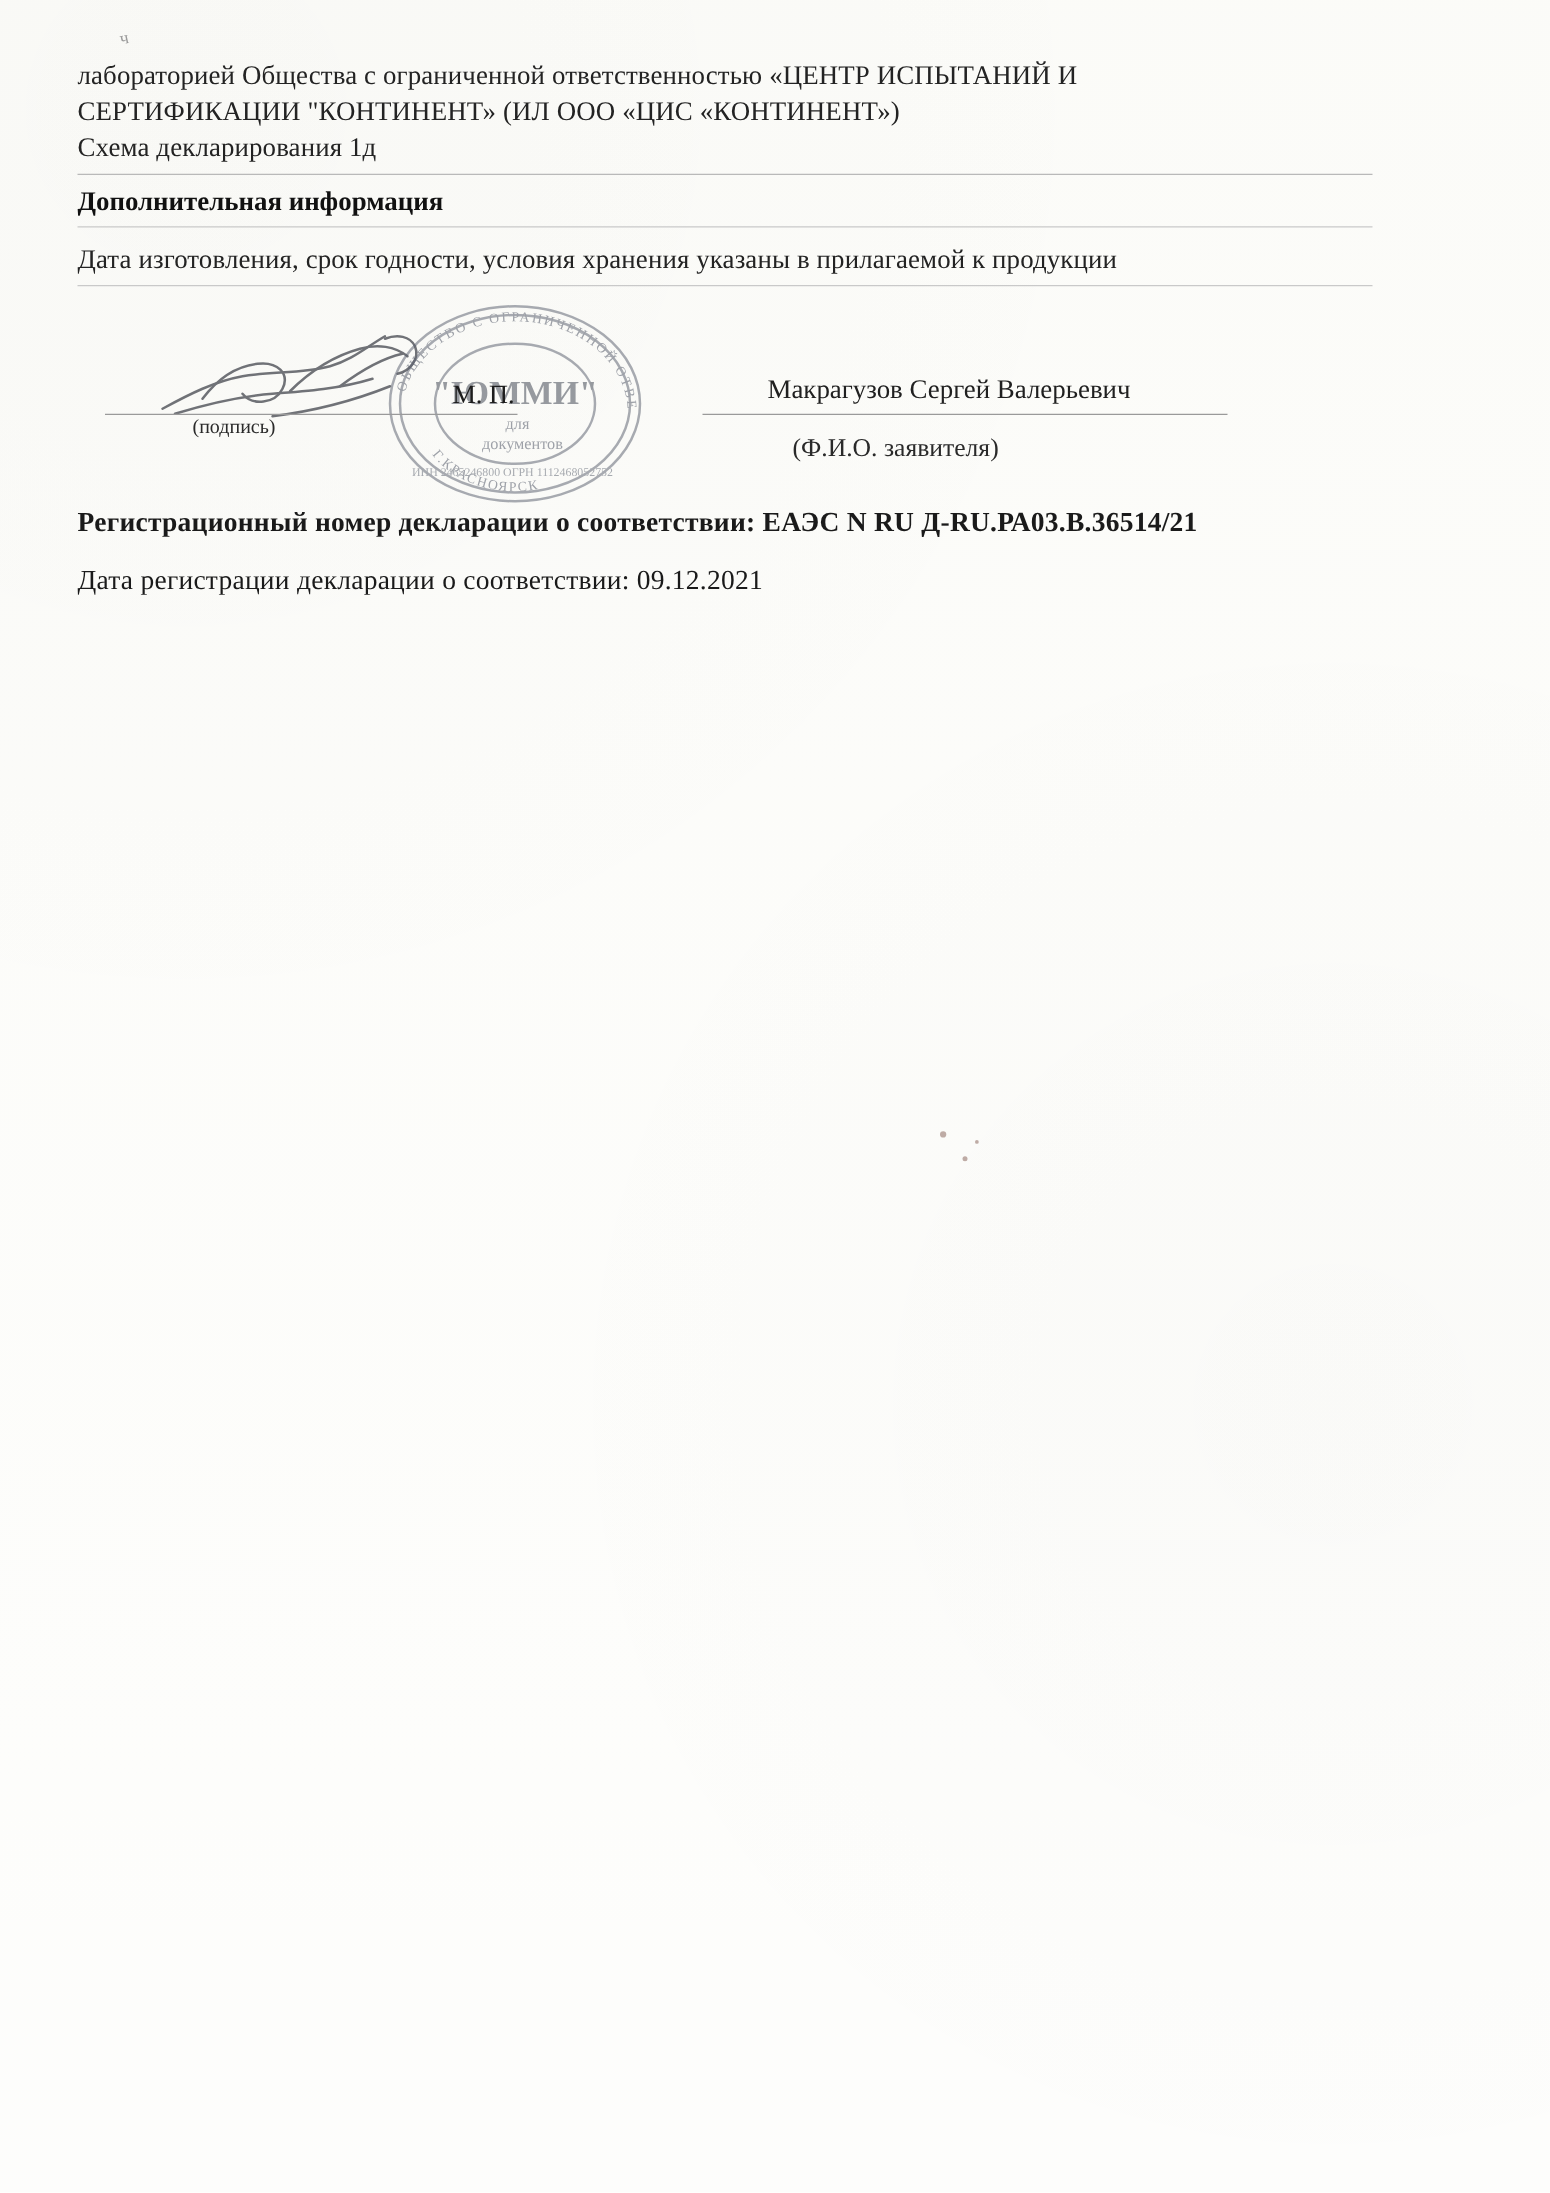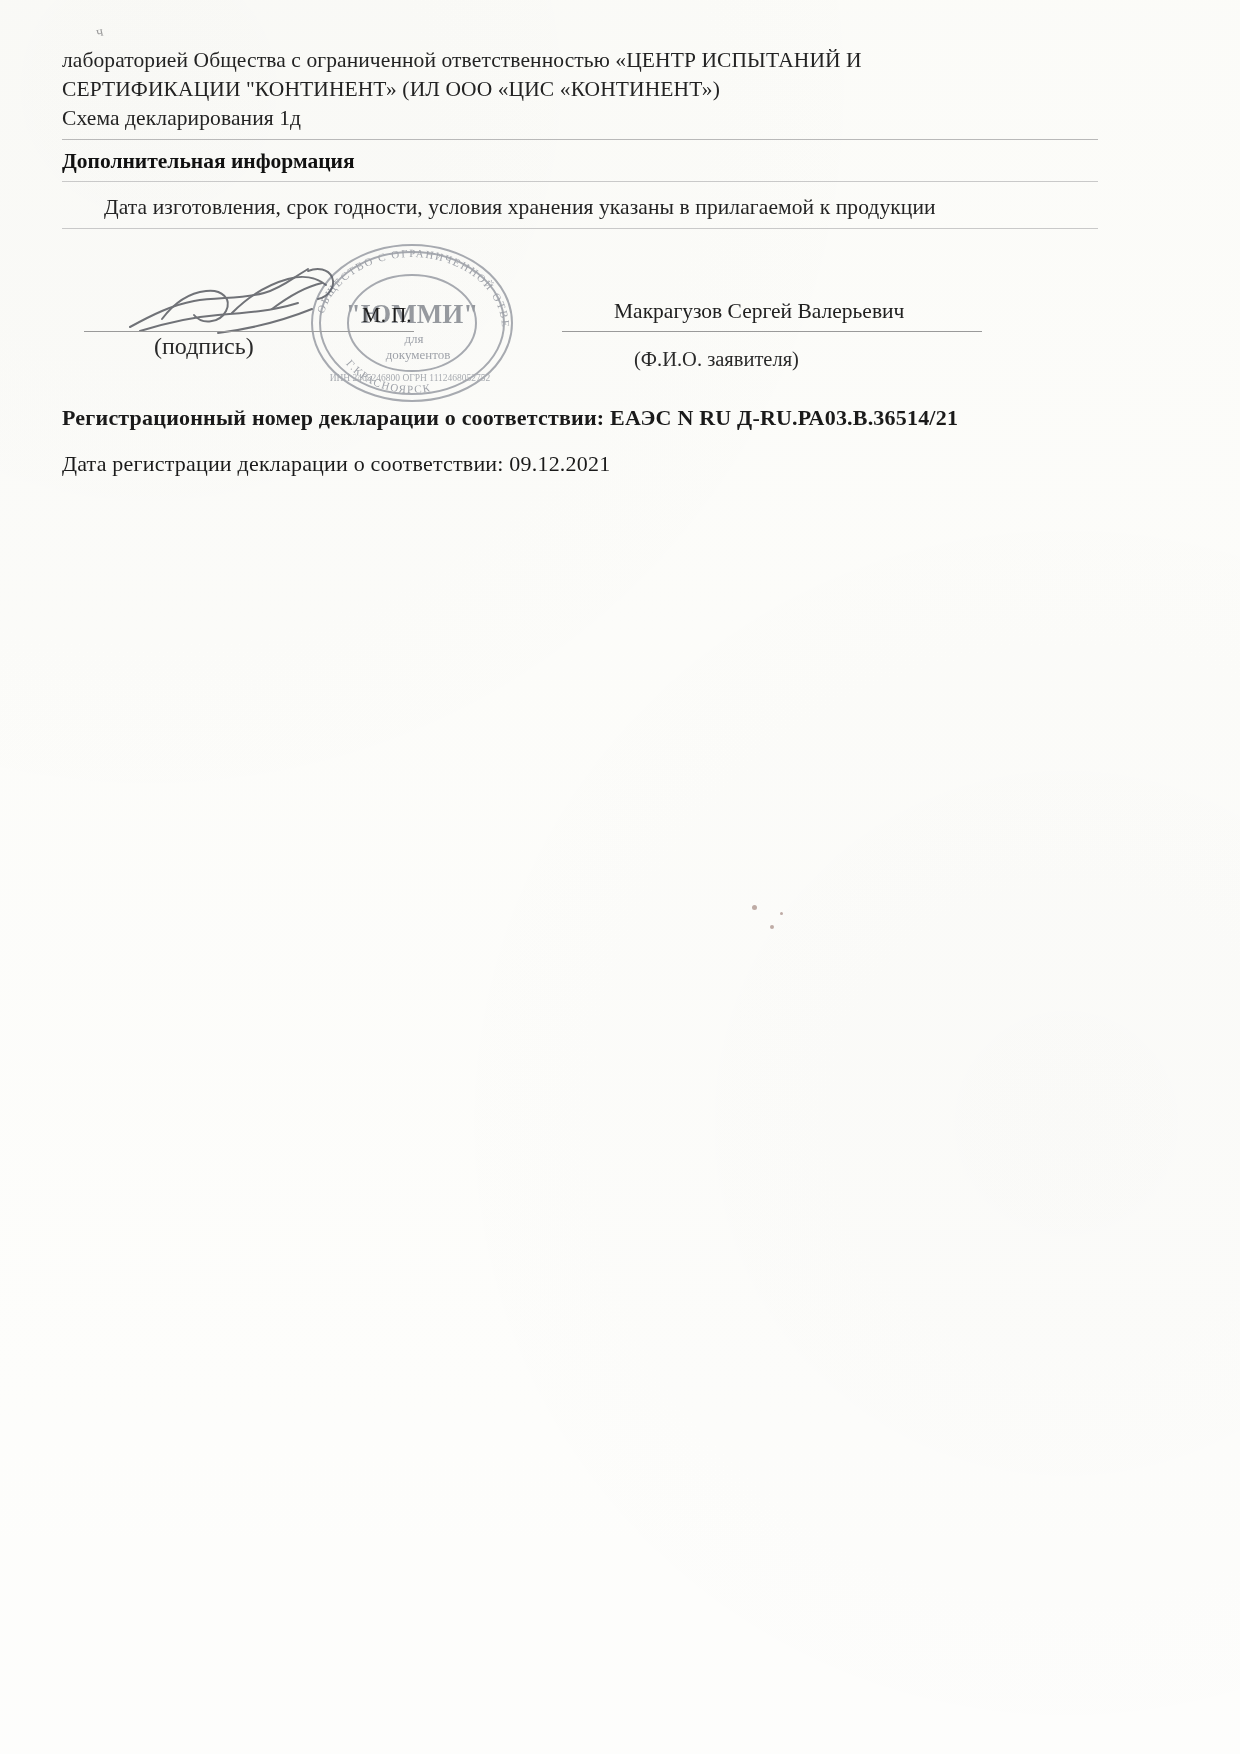--- a/index.html
+++ b/index.html
@@ -56,21 +56,20 @@
     border: none;
     border-top: 1px solid #c9c9c9;
     margin: 5px 0 6px 0;
   }
 
   .block-top { margin-bottom: 2px; }
 
   .para {
     margin-top: 11px;
     margin-bottom: 6px;
-    margin-left: 42px;
   }
 
   .valid-line {
     margin-top: 4px;
     margin-bottom: 2px;
   }
 
   
   .sign-area {
     position: relative;
@@ -88,21 +87,21 @@
     position: absolute;
     left: 500px;
     top: 88px;
     width: 420px;
     border-top: 1px solid #9a9a9a;
   }
   .sign-caption-left {
     position: absolute;
     left: 92px;
     top: 90px;
-    font-size: 24px;
+    font-size: 16px;
     color: #2a2a2a;
   }
   .sign-caption-right {
     position: absolute;
     left: 572px;
     top: 105px;
     font-size: 20.5px;
     color: #2a2a2a;
   }
   .mp {

